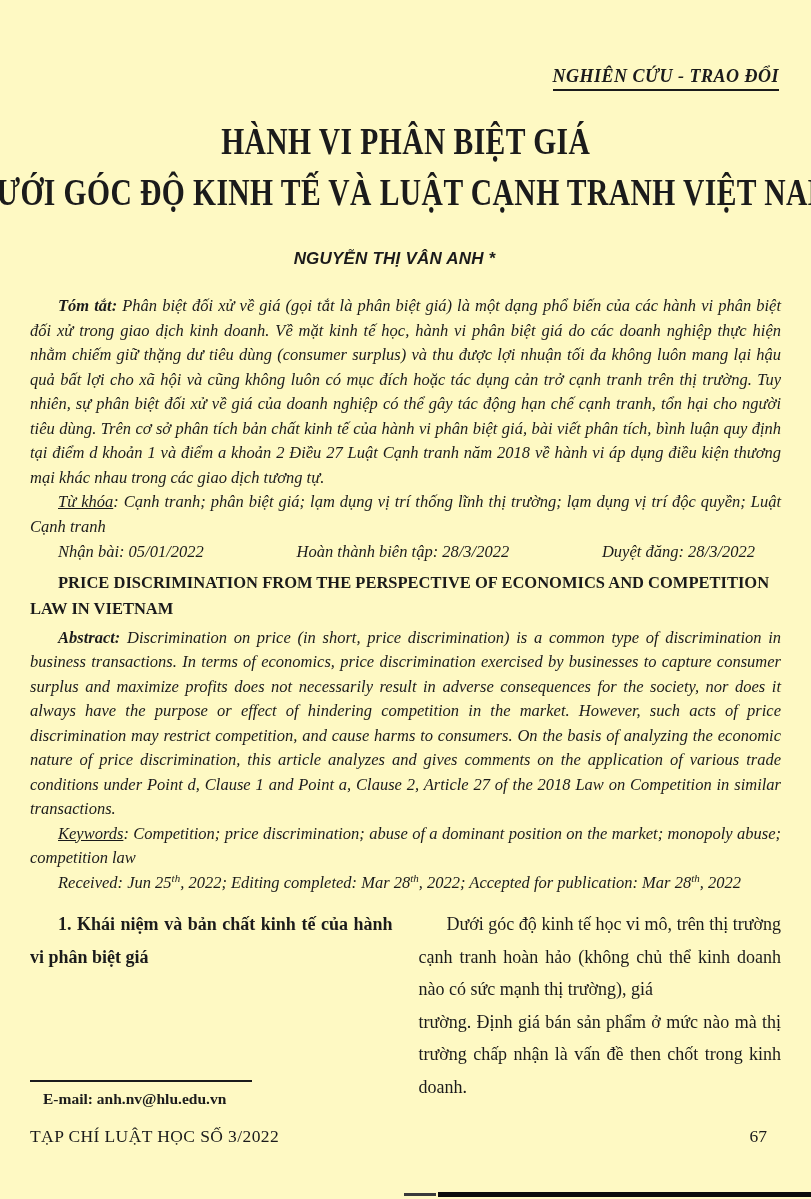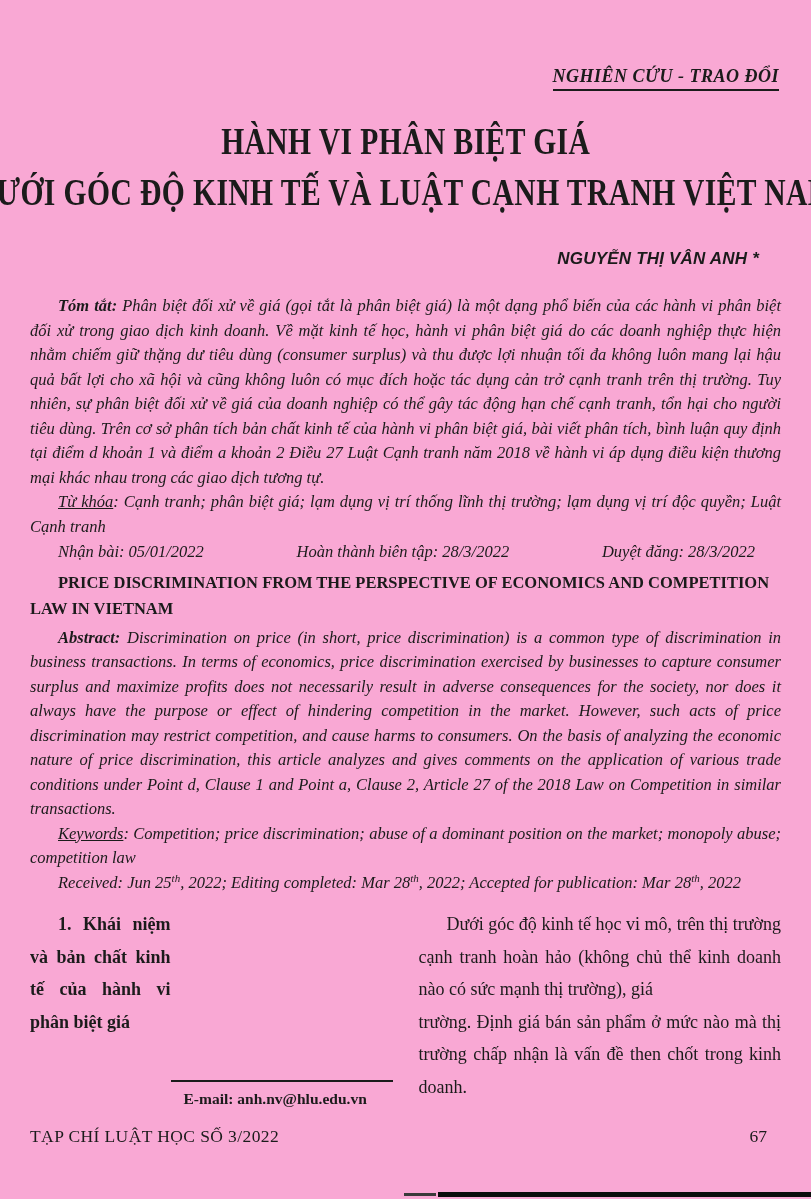--- a/index.html
+++ b/index.html
@@ -1,21 +1,21 @@
 <!DOCTYPE html>
 <html><head>
 <meta charset="utf-8">
 <style>
   html, body { margin: 0; padding: 0; background: #ffffff; }
   .page {
     position: relative;
     width: 811px;
     height: 1199px;
     margin: 0 auto;
-    background: #f9a8d4;
+    background: #fef9c3;
     color: #1b1b1b;
     font-family: "Liberation Serif", "DejaVu Serif", serif;
     box-sizing: border-box;
     padding: 64px 30px 0 30px;
     overflow: hidden;
   }
   .running-head {
     text-align: right;
     font-style: italic;
     font-weight: bold;
@@ -38,21 +38,21 @@
   .title-line {
     flex: none;
     white-space: nowrap;
     font-size: 37px;
     line-height: 51px;
     transform: scaleX(0.80);
     transform-origin: center;
     letter-spacing: 0.5px;
   }
   .author {
-    text-align: right;
+    text-align: center;
     padding-right: 22px;
     margin-top: 30px;
     font-family: "Liberation Sans", "DejaVu Sans", sans-serif;
     font-weight: bold;
     font-style: italic;
     font-size: 17px;
     line-height: 22px;
     letter-spacing: 0.2px;
   }
   .para {
@@ -86,21 +86,21 @@
   .received-line sup { font-size: 11px; line-height: 0; }
   .columns {
     margin-top: 13px;
     display: grid;
     grid-template-columns: 1fr 1fr;
     column-gap: 26px;
     height: 202px;
     font-size: 18px;
     line-height: 32.5px;
   }
-  .col-left { display: flex; flex-direction: row; }
+  .col-left { display: flex; flex-direction: column; }
   .section-heading {
     margin: 0;
     font-weight: bold;
     font-size: 18px;
     line-height: 32.5px;
     text-align: justify;
     text-indent: 28px;
   }
   .col-para {
     margin: 0;

